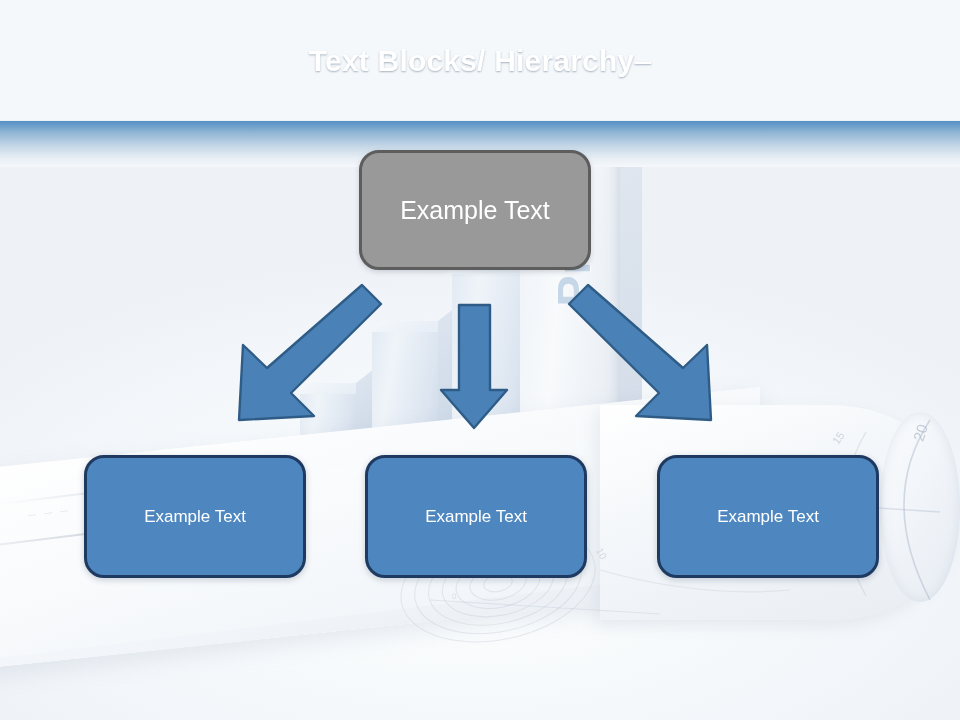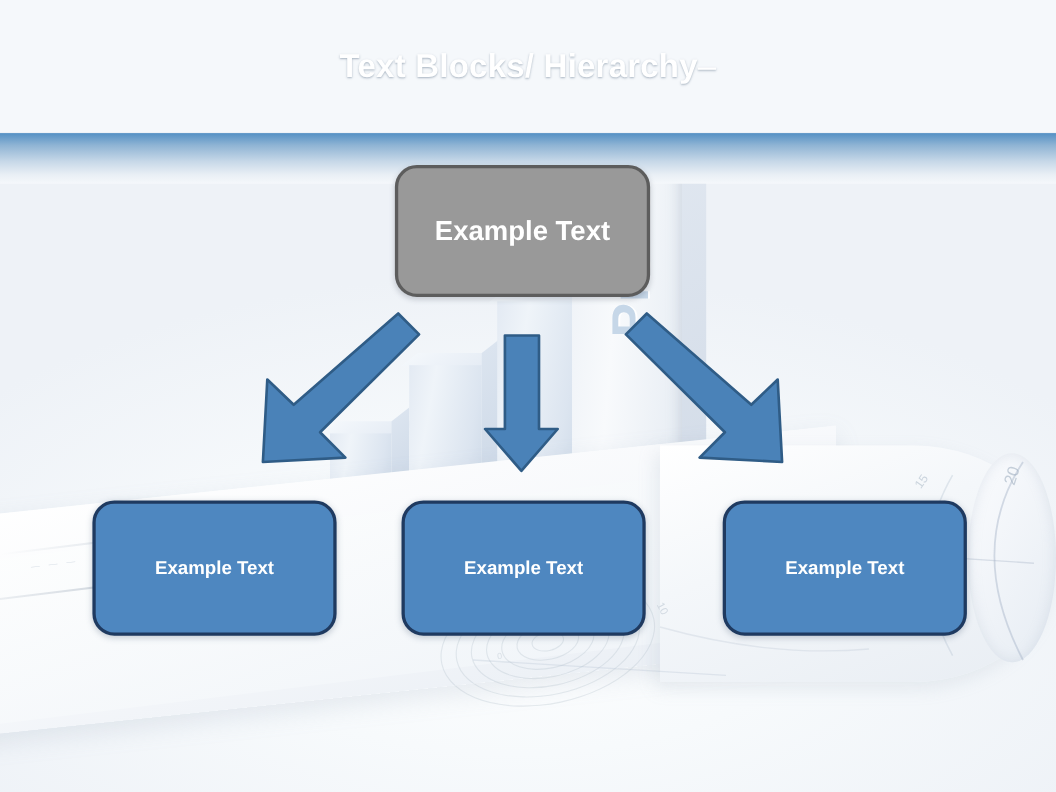--- a/index.html
+++ b/index.html
@@ -186,21 +186,20 @@
   .title .light  { font-weight:400; }
 
   
   .node {
     position:absolute;
     display:flex; align-items:center; justify-content:center;
     color:#ffffff;
     text-align:center;
     z-index:20;
     border-radius:18px;
-    font-weight:bold;
   }
   .node-top {
     left:359px; top:150px; width:232px; height:120px;
     background:#999999;
     border:3px solid #5d5d5d;
     border-radius:20px;
     font-size:25px;
     box-shadow:0 2px 5px rgba(90,100,115,.25);
   }
   .node-bottom {

